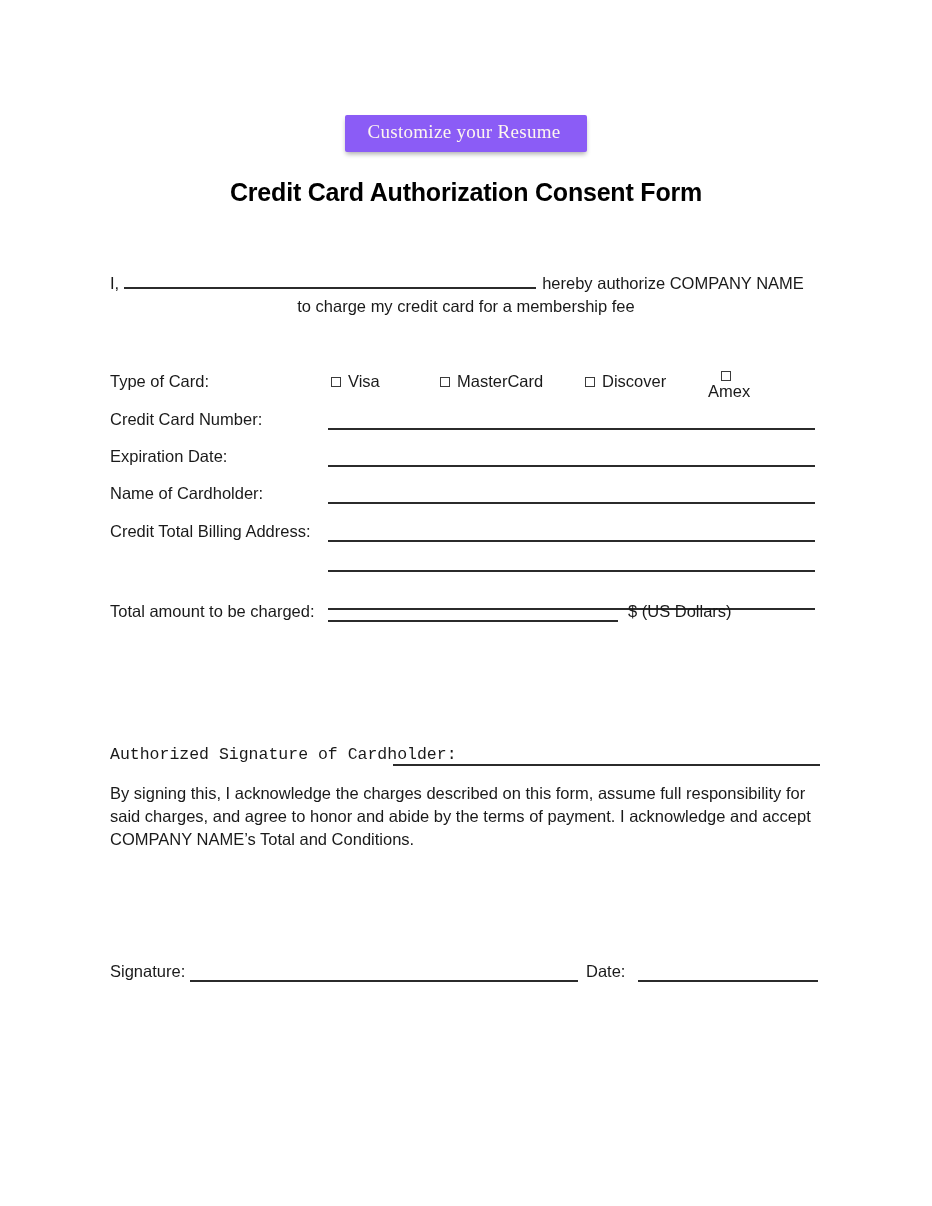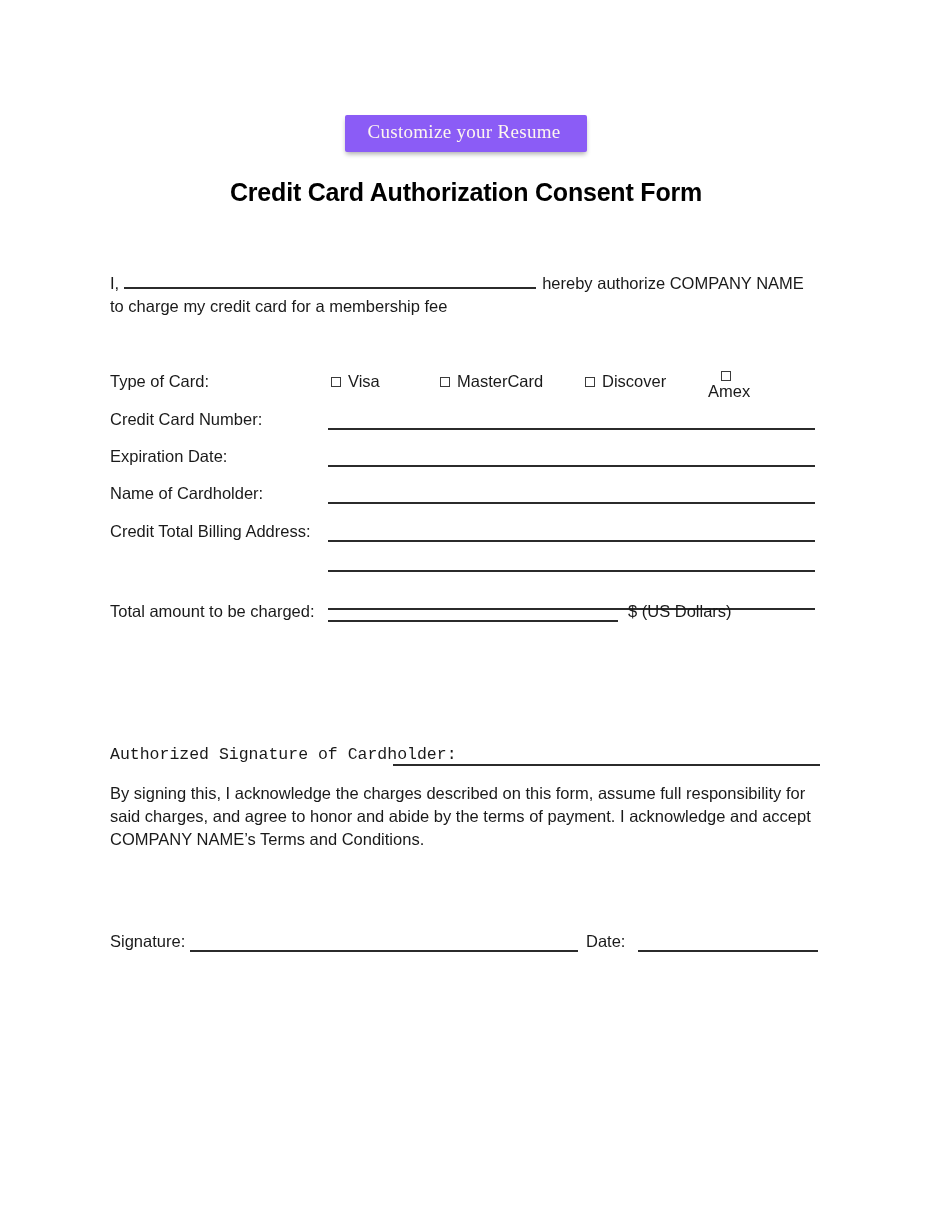--- a/index.html
+++ b/index.html
@@ -78,21 +78,21 @@
     align-items: baseline;
     white-space: nowrap;
   }
   .rule-inline {
     display: inline-block;
     border-bottom: 2px solid #2b2b2b;
     height: 13px;
     margin: 0 6px 0 5px;
   }
   .rule-intro { width: 412px; }
-  .intro .line2 { margin-top: 1px; }
+  .intro .line2 { margin-top: 1px; text-align: center; }
 
   
   .cardtype-row {
     position: absolute;
     left: 110px;
     top: 370px;
     width: 712px;
     height: 22px;
   }
   .cardtype-label {
@@ -205,21 +205,21 @@
     left: 110px;
     top: 782px;
     width: 716px;
     line-height: 23px;
   }
 
   
   .sign-row {
     position: absolute;
     left: 110px;
-    top: 930px;
+    top: 960px;
     width: 712px;
     height: 24px;
   }
   .sign-row .slabel-sig { position: absolute; left: 0; top: 0; white-space: nowrap; }
   .rule-sig {
     position: absolute;
     left: 80px;
     width: 388px;
     top: 20px;
     border-bottom: 2px solid #2b2b2b;
@@ -304,21 +304,21 @@
     <span class="flabel">Total amount to be charged:</span>
     <span class="rule-total"></span>
     <span class="total-suffix">$ (US Dollars)</span>
   </div>
 
   <div class="auth-row body-text">
     <span class="flabel">Authorized Signature of Cardholder:</span>
     <span class="rule-auth"></span>
   </div>
 
-  <div class="consent body-text">By signing this, I acknowledge the charges described on this form, assume full responsibility for said charges, and agree to honor and abide by the terms of payment. I acknowledge and accept COMPANY NAME’s Terms and Conditions.</div>
+  <div class="consent body-text">By signing this, I acknowledge the charges described on this form, assume full responsibility for said charges, and agree to honor and abide by the terms of payment. I acknowledge and accept COMPANY NAME’s Total and Conditions.</div>
 
   <div class="sign-row body-text">
     <span class="slabel-sig">Signature:</span>
     <span class="rule-sig"></span>
     <span class="slabel-date">Date:</span>
     <span class="rule-date"></span>
   </div>
 
 </div>
 

